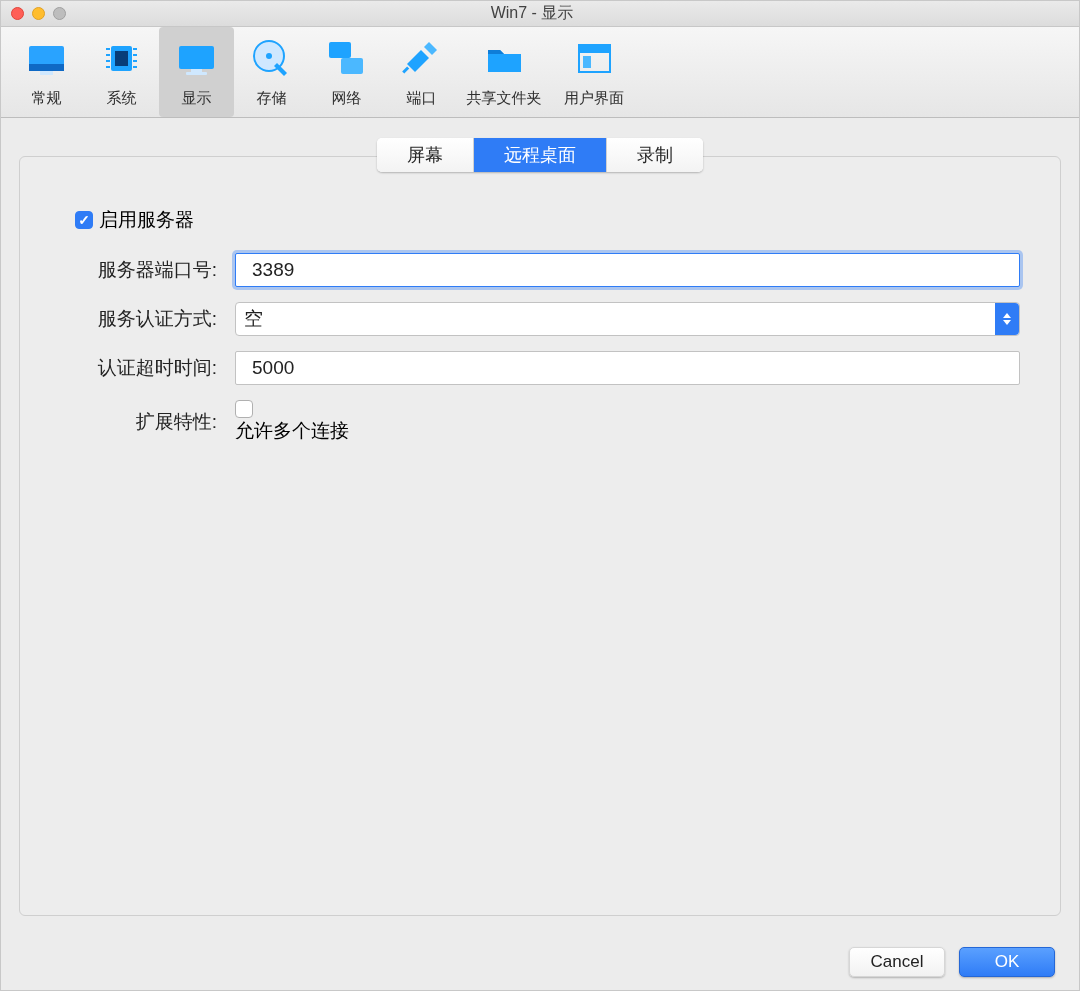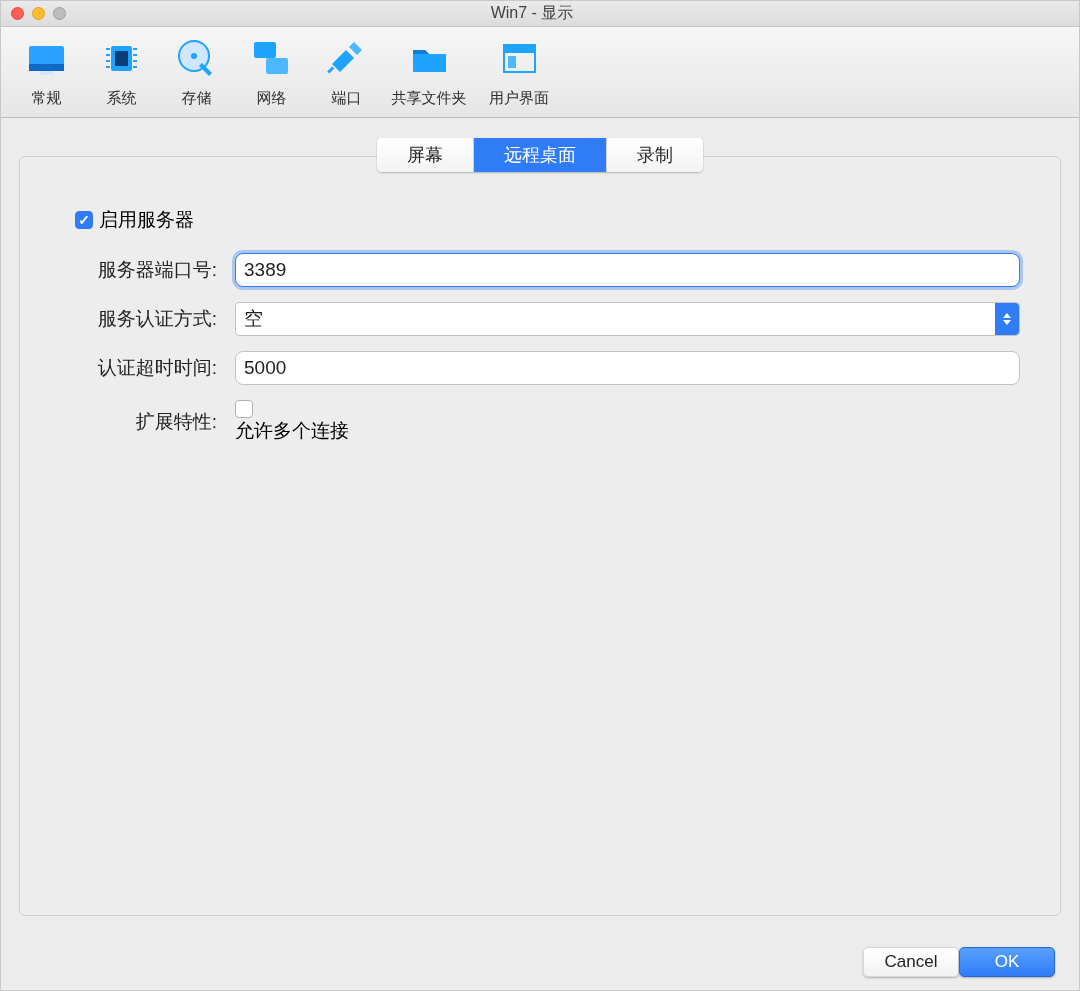--- a/index.html
+++ b/index.html
@@ -34,30 +34,30 @@
     .panel { background: #ededed; border: 1px solid #cfcfcf; border-radius: 6px; height: 760px; padding: 50px 40px 0 40px; }
 
     .row { display: flex; align-items: center; margin-bottom: 15px; }
     .row .label { width: 175px; text-align: right; font-size: 19px; color: #232323; padding-right: 18px; }
     .row .ctrl { flex: 1; }
 
     .checkbox { width: 18px; height: 18px; border-radius: 4px; border: 1px solid #b0b0b0; background: #fff; display: inline-flex; align-items: center; justify-content: center; vertical-align: middle; margin-right: 6px; }
     .checkbox.checked { background: #2f7cf6; border-color: #2f7cf6; color: #fff; }
     .checkbox.checked::after { content: "✓"; font-size: 14px; line-height: 1; font-weight: 700; }
 
-    .text-input { width: 100%; height: 34px; background: #fff; border: 1px solid #c2c2c2; border-radius: 8px; padding: 0 8px; font-size: 19px; color: #222; }
+    .text-input { width: 100%; height: 34px; background: #fff; border: 1px solid #c2c2c2; border-radius: 2px; padding: 0 16px; font-size: 19px; color: #222; }
     .text-input.focus { border-color: #2f7cf6; box-shadow: 0 0 0 3px rgba(47,124,246,0.35); outline: none; }
 
     .select { width: 100%; height: 34px; background: #fff; border: 1px solid #c2c2c2; border-radius: 4px; display: flex; align-items: center; position: relative; padding: 0 8px; font-size: 19px; color: #222; }
     .select .arrows { position: absolute; right: 0; top: 0; bottom: 0; width: 24px; background: #2f7cf6; border-radius: 0 4px 4px 0; display: flex; flex-direction: column; align-items: center; justify-content: center; }
     .select .arrows .tri-up { width: 0; height: 0; border-left: 4px solid transparent; border-right: 4px solid transparent; border-bottom: 5px solid #fff; margin-bottom: 2px; }
     .select .arrows .tri-down { width: 0; height: 0; border-left: 4px solid transparent; border-right: 4px solid transparent; border-top: 5px solid #fff; }
 
     
-    .footer { height: 64px; display: flex; justify-content: flex-end; align-items: center; padding: 0 24px; }
+    .footer { height: 64px; display: flex; justify-content: flex-end; align-items: center; padding: 0 24px; gap: 14px; }
     .btn { min-width: 96px; height: 30px; border-radius: 5px; font-size: 17px; display: inline-flex; align-items: center; justify-content: center; padding: 0 16px; box-shadow: 0 1px 2px rgba(0,0,0,0.25); cursor: default; }
     .btn.default { background: linear-gradient(to bottom,#ffffff,#f2f2f2); border: 1px solid #d6d6d6; color: #222; }
     .btn.primary { background: linear-gradient(to bottom,#5aa0ff,#2f7cf6); border: 1px solid #2567d6; color: #fff; }
 
   </style>
 </head>
 <body>
 
 <div class="titlebar">
   <div class="traffic">
@@ -92,20 +92,30 @@
           <rect x="7" y="30" width="4" height="2" fill="#1ea3ff"></rect>
           <rect x="34" y="12" width="4" height="2" fill="#1ea3ff"></rect>
           <rect x="34" y="18" width="4" height="2" fill="#1ea3ff"></rect>
           <rect x="34" y="24" width="4" height="2" fill="#1ea3ff"></rect>
           <rect x="34" y="30" width="4" height="2" fill="#1ea3ff"></rect>
         </svg>
     </div>
     <div class="tool-label">系统</div>
   </div>
 
+  <div class="tool-item selected">
+    <div class="tool-icon">
+      <svg viewBox="0 0 45 45">
+          <rect x="5" y="10" width="35" height="23" rx="2" fill="#1ea3ff"></rect>
+          <rect x="17" y="33" width="11" height="3" fill="#cfe8ff"></rect>
+          <rect x="12" y="36" width="21" height="3" rx="1" fill="#cfe8ff"></rect>
+        </svg>
+    </div>
+    <div class="tool-label">显示</div>
+  </div>
 
   <div class="tool-item">
     <div class="tool-icon">
       <svg viewBox="0 0 45 45">
           <circle cx="20" cy="20" r="15" fill="#cfe8ff" stroke="#1ea3ff" stroke-width="2"></circle>
           <circle cx="20" cy="20" r="3" fill="#1ea3ff"></circle>
           <path d="M25 30 L35 40 L38 37 L28 27 Z" fill="#1ea3ff"></path>
         </svg>
     </div>
     <div class="tool-label">存储</div>

